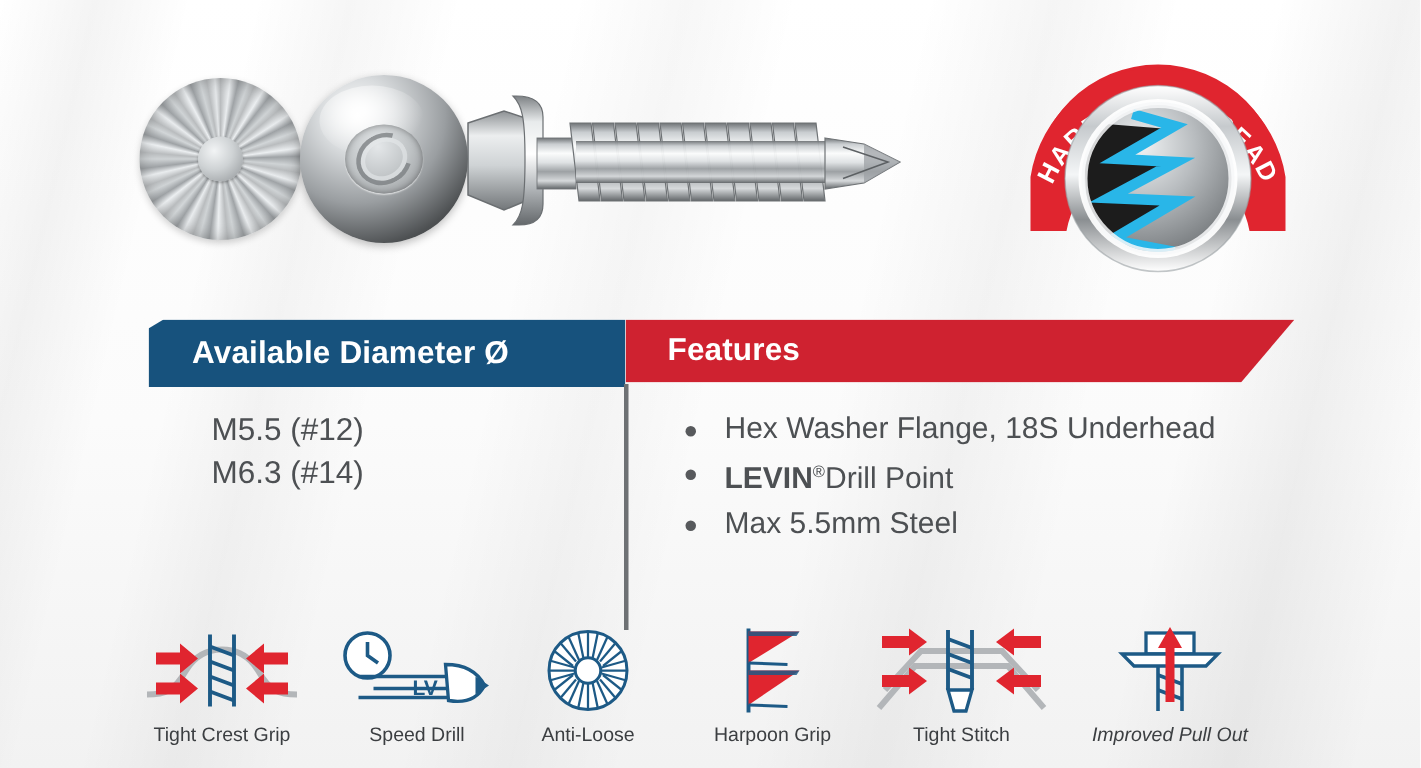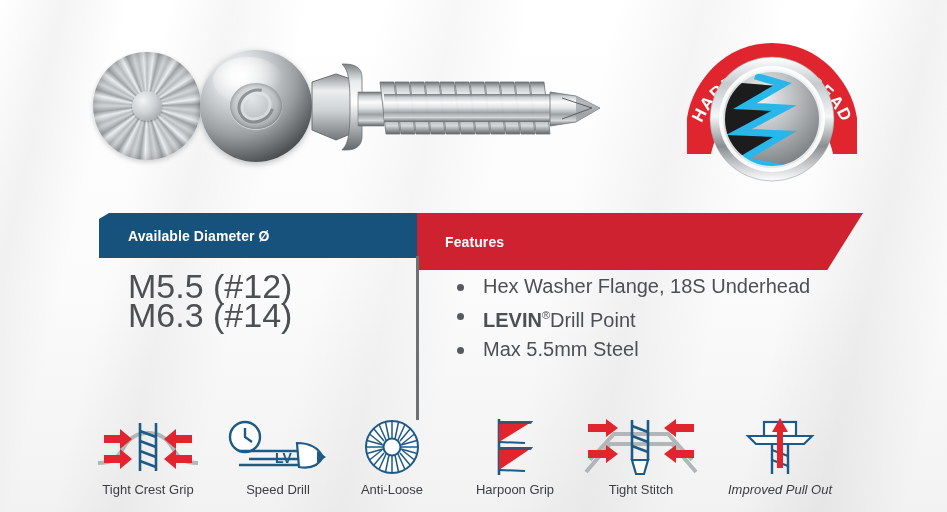--- a/index.html
+++ b/index.html
@@ -90,41 +90,41 @@
   #harpoon-badge{position:absolute;left:683px;top:22px;width:178px;height:170px;}
 
   
   #banner-row{position:absolute;left:0;top:213px;width:947px;height:45px;}
   #blue-banner{
     position:absolute;left:99px;top:0;width:318px;height:45px;
     background:#17527d;
     clip-path:polygon(10px 0, 100% 0, 100% 100%, 0 100%, 0 6px);
   }
   #red-banner{
-    position:absolute;left:417px;top:0;width:446px;height:57px;
+    position:absolute;left:417px;top:0;width:446px;height:42px;
     background:#cf2230;
     clip-path:polygon(0 0, 100% 0, 92% 100%, 0 100%);
   }
   .banner-label{
     position:absolute;top:50%;transform:translateY(-50%);
-    color:#ffffff;font-size:14px;font-weight:bold;letter-spacing:.1px;
+    color:#ffffff;font-size:21px;font-weight:bold;letter-spacing:.1px;
     white-space:nowrap;
   }
   #blue-banner .banner-label{left:29px;}
   #red-banner .banner-label{left:28px;}
 
   
   #divider{
     position:absolute;left:416px;top:256px;width:3px;height:164px;
     background:#6e7174;
   }
 
   #diameter-list{
-    position:absolute;left:128px;top:272px;width:260px;
-    color:#4d5053;font-size:34px;line-height:29px;
+    position:absolute;left:141px;top:272px;width:260px;
+    color:#4d5053;font-size:21px;line-height:29px;
   }
   #diameter-list .dia{display:block;}
 
   #feature-list{
     position:absolute;left:451px;top:272px;width:430px;
     color:#4d5053;font-size:20px;line-height:29px;
     list-style:none;margin:0;padding:0;
   }
   #feature-list li{position:relative;padding-left:32px;white-space:nowrap;}
   #feature-list li:before{

